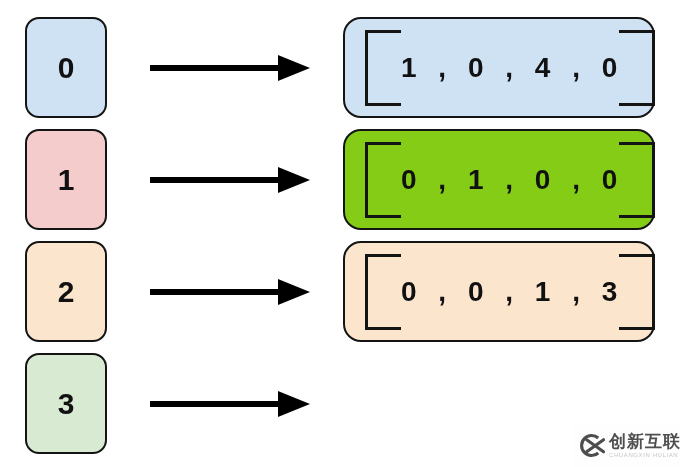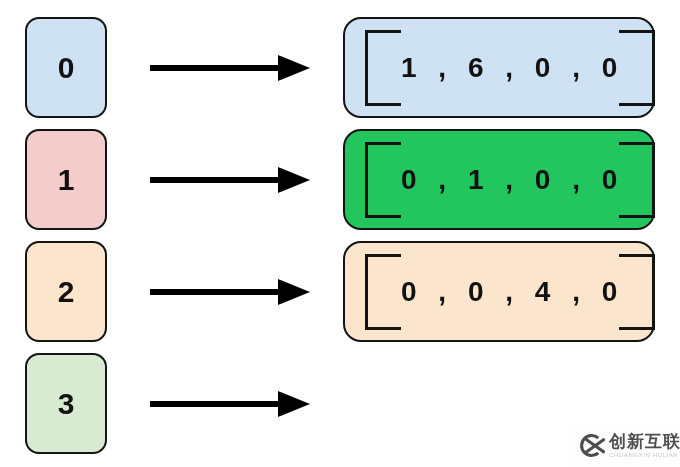--- a/index.html
+++ b/index.html
@@ -131,51 +131,51 @@
     <div class="row">
       <div class="label-box" style="background-color: rgb(207, 226, 243);">
         <span>0</span>
       </div>
       <div class="arrow">
         <div class="arrow-shaft"></div>
         <div class="arrow-head"></div>
       </div>
       <div class="vector-box" style="background-color: rgb(207, 226, 243);">
         <div class="bracket bracket-left"></div>
-        <div class="vector-text">1 , 6 , 0 , 0</div>
+        <div class="vector-text">1 , 0 , 4 , 0</div>
         <div class="bracket bracket-right"></div>
       </div>
     </div>
 
     <div class="row">
       <div class="label-box" style="background-color: rgb(244, 204, 204);">
         <span>1</span>
       </div>
       <div class="arrow">
         <div class="arrow-shaft"></div>
         <div class="arrow-head"></div>
       </div>
-      <div class="vector-box" style="background-color: #22c55e; padding-left: 20px;">
+      <div class="vector-box" style="background-color: #84cc16; padding-left: 20px;">
         <div class="bracket bracket-left"></div>
         <div class="vector-text">0 , 1 , 0 , 0</div>
         <div class="bracket bracket-right"></div>
       </div>
     </div>
 
     <div class="row">
       <div class="label-box" style="background-color: rgb(252, 229, 205);">
         <span>2</span>
       </div>
       <div class="arrow">
         <div class="arrow-shaft"></div>
         <div class="arrow-head"></div>
       </div>
       <div class="vector-box" style="background-color: rgb(252, 229, 205);">
         <div class="bracket bracket-left"></div>
-        <div class="vector-text">0 , 0 , 4 , 0</div>
+        <div class="vector-text">0 , 0 , 1 , 3</div>
         <div class="bracket bracket-right"></div>
       </div>
     </div>
 
     <div class="row">
       <div class="label-box" style="background-color: rgb(217, 234, 211);">
         <span>3</span>
       </div>
       <div class="arrow">
         <div class="arrow-shaft"></div>

